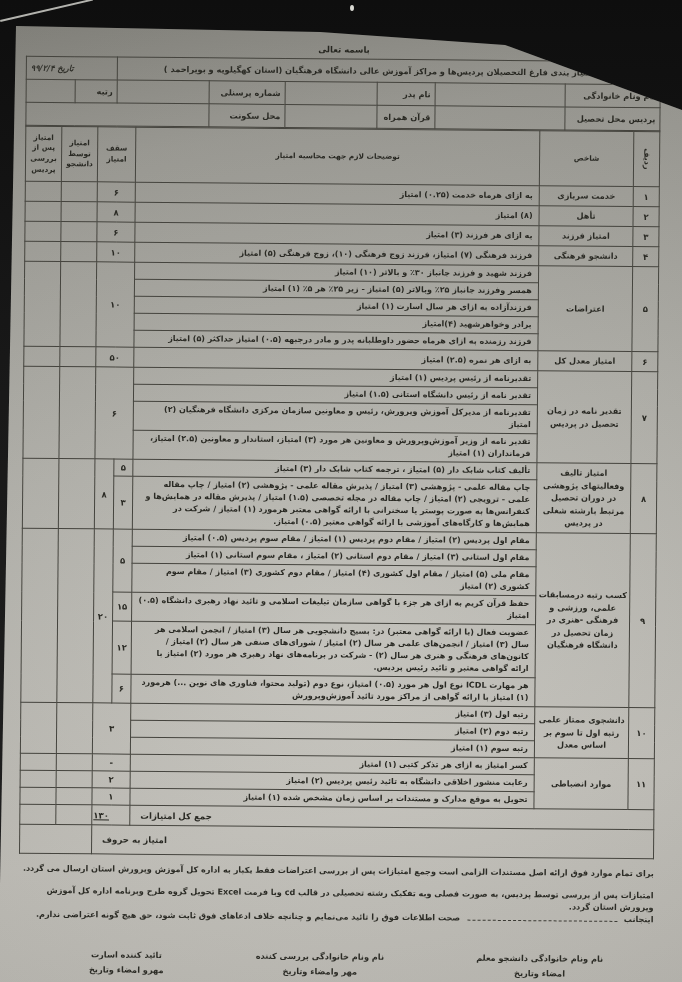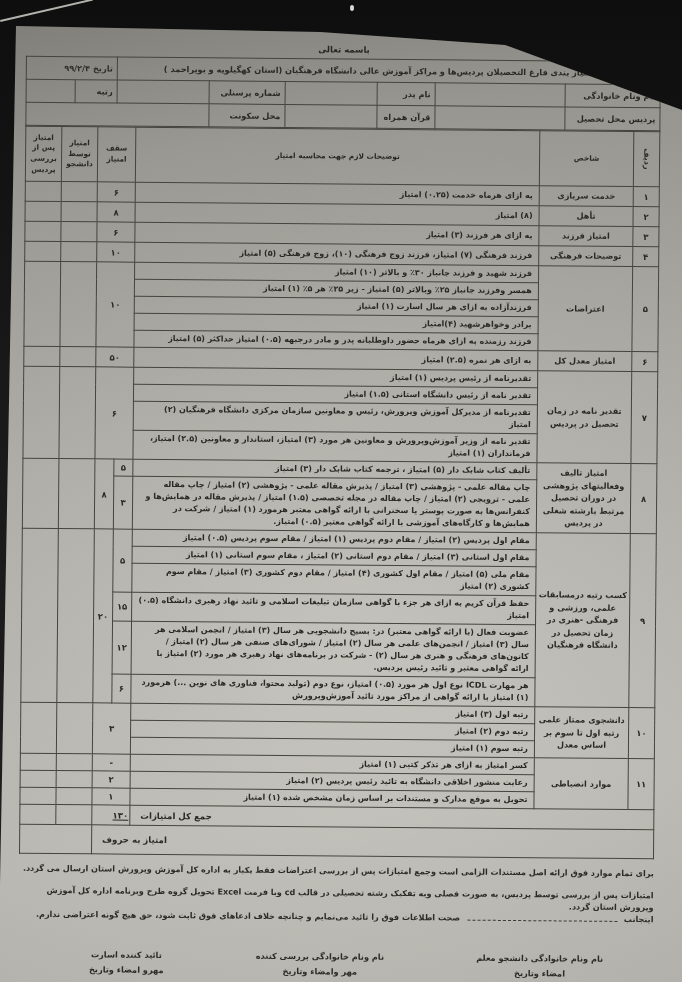--- a/index.html
+++ b/index.html
@@ -21,33 +21,33 @@
   .form{
     position:absolute;left:27px;top:42px;width:634px;color:#262620;
     transform:rotate(.5deg);transform-origin:30px 10px;
   }
   .bismillah{text-align:center;font-size:8.5px;font-weight:700;margin-bottom:4px;}
   table{border-collapse:collapse;width:100%;table-layout:fixed;}
   td,th{border:1px solid #45443e;font-weight:700;color:#2a2a24;vertical-align:middle;overflow:hidden;}
   
   .top-table td{height:20px;font-size:8.2px;padding:1px 4px;}
   .title-cell{text-align:center;font-size:10px;letter-spacing:0;}
-  .date-cell{text-align:right;font-size:8.5px;color:#30302a;}
+  .date-cell{text-align:left;font-size:8.5px;font-style:italic;color:#30302a;}
   .lbl{text-align:right;}
   
   .main th{font-size:7.4px;line-height:1.45;padding:2px 1px;text-align:center;height:50px;}
   .vert{display:inline-block;transform:rotate(90deg);white-space:nowrap;font-size:8px;}
   .num{text-align:center;font-size:8.5px;}
   .ind{text-align:center;font-size:8.1px;line-height:1.55;padding:1px 2px;}
   .desc{text-align:right;font-size:8px;line-height:1.5;padding:2px 6px;}
   .cap,.subcap{text-align:center;font-size:8.5px;padding:0;}
   .r{height:20px;}
   .sr{height:17px;}
   .total-label,.words{text-align:left;font-size:8.6px;padding:2px 10px;}
-  .total-val{text-align:right;font-size:8.6px;text-decoration:underline;}
+  .total-val{text-align:left;font-size:8.6px;text-decoration:underline;}
   .words-row td{height:24px;}
   
   .notes{margin-top:8px;font-size:8.1px;font-weight:700;line-height:1.5;color:#2c2c26;}
   .note{margin-bottom:10px;text-align:right;}
   .decl{margin-top:2px;}
   .blank-line{display:inline-block;width:150px;border-bottom:1.5px dashed #3c3b35;height:8px;margin:0 4px;}
   
   .sig-row{display:flex;flex-direction:row;justify-content:space-between;margin-top:26px;padding:0 50px 0 70px;}
   .sig{text-align:center;font-size:8.2px;font-weight:700;line-height:1.9;color:#2c2c26;}
 </style>
@@ -135,21 +135,21 @@
       <tr class="r">
         <td class="num">۳</td>
         <td class="ind">امتیاز فرزند</td>
         <td class="desc">به ازای هر فرزند (۳) امتیاز</td>
         <td class="cap" colspan="2">۶</td>
         <td></td>
         <td></td>
       </tr>
       <tr class="r">
         <td class="num">۴</td>
-        <td class="ind">توضیحات فرهنگی</td>
+        <td class="ind">دانشجو فرهنگی</td>
         <td class="desc">فرزند فرهنگی (۷) امتیاز، فرزند زوج فرهنگی (۱۰)، زوج فرهنگی (۵) امتیاز</td>
         <td class="cap" colspan="2">۱۰</td>
         <td></td>
         <td></td>
       </tr>
 
       <tr class="sr">
         <td class="num" rowspan="5">۵</td>
         <td class="ind" rowspan="5">اعتراضات</td>
         <td class="desc">فرزند شهید و فرزند جانباز ۳۰٪ و بالاتر (۱۰) امتیاز</td>

